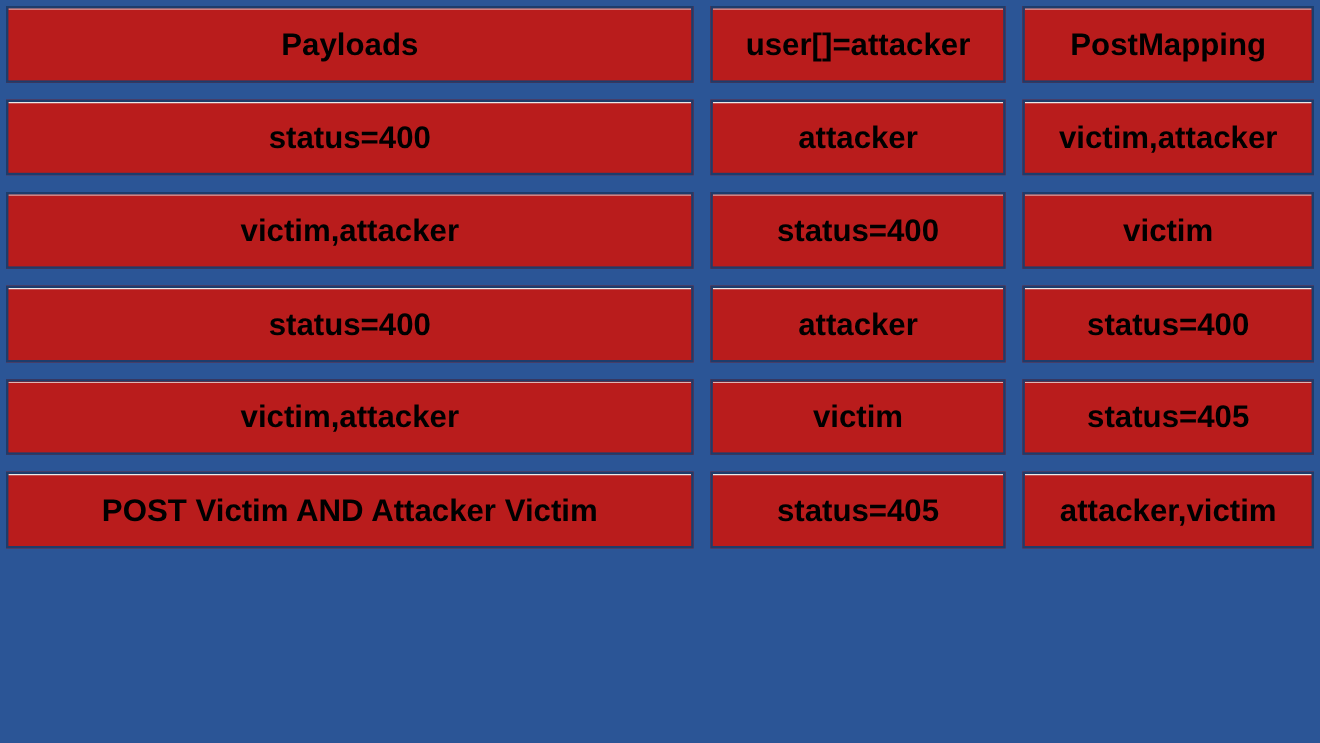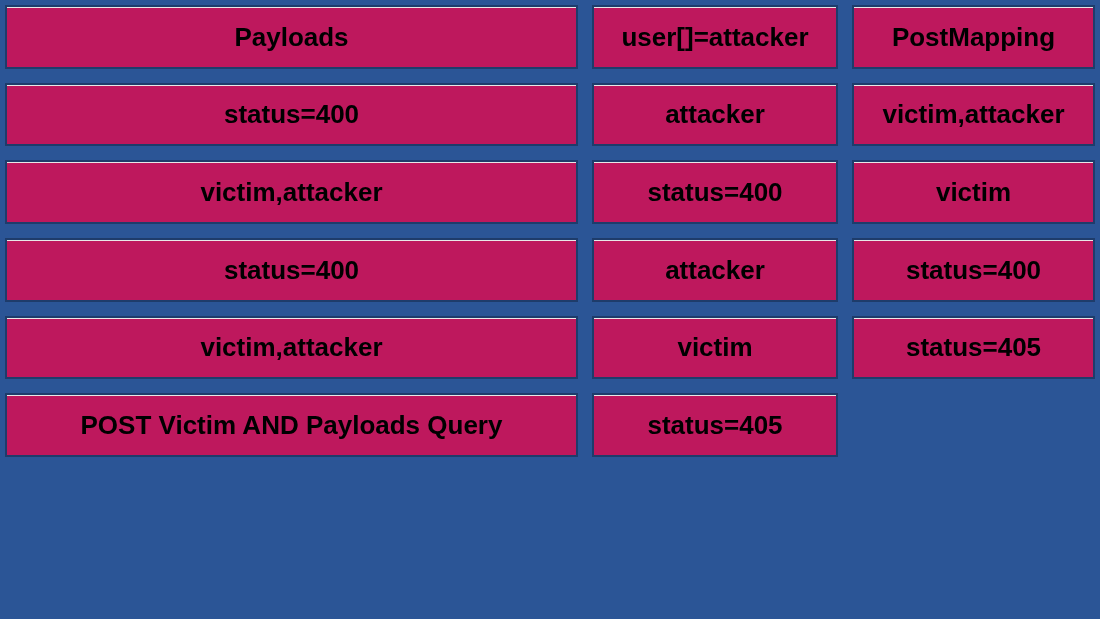--- a/index.html
+++ b/index.html
@@ -20,21 +20,21 @@
     display: grid;
     grid-template-columns: 573fr 246fr 243fr;
     grid-template-rows: repeat(8, 1fr);
     column-gap: 14px;
     row-gap: 14px;
     padding: 5px 5px 7px 5px;
     background: #2b5596;
   }
   .cell {
     box-sizing: border-box;
-    background: #be185d;
+    background: #b91c1c;
     border: 2px solid #1e3c6b;
     display: flex;
     align-items: center;
     justify-content: center;
     font-weight: bold;
     font-size: 26px;
     line-height: 1;
     color: #000000;
     white-space: nowrap;
     overflow: hidden;
@@ -61,16 +61,17 @@
 
   <div class="cell">status=400</div>
   <div class="cell">attacker</div>
 
   <div class="cell">status=400</div>
   <div class="cell">victim,attacker</div>
 
   <div class="cell">victim</div>
   <div class="cell">status=405</div>
 
-  <div class="cell">POST Victim AND Payloads Query</div>
+  <div class="cell">POST Victim AND Attacker Victim</div>
   <div class="cell">status=405</div>
+  <div class="cell">attacker,victim</div>
 
 </div>
 
 </body></html>

